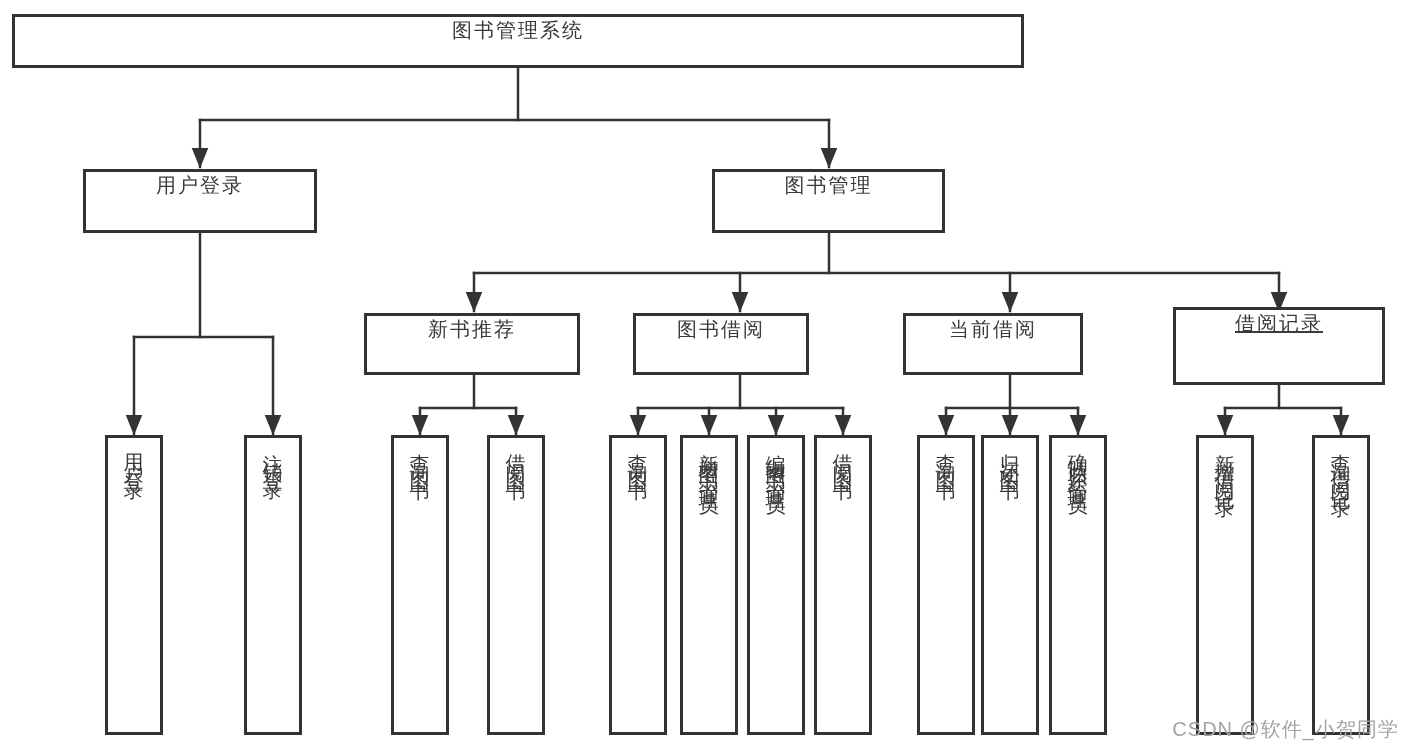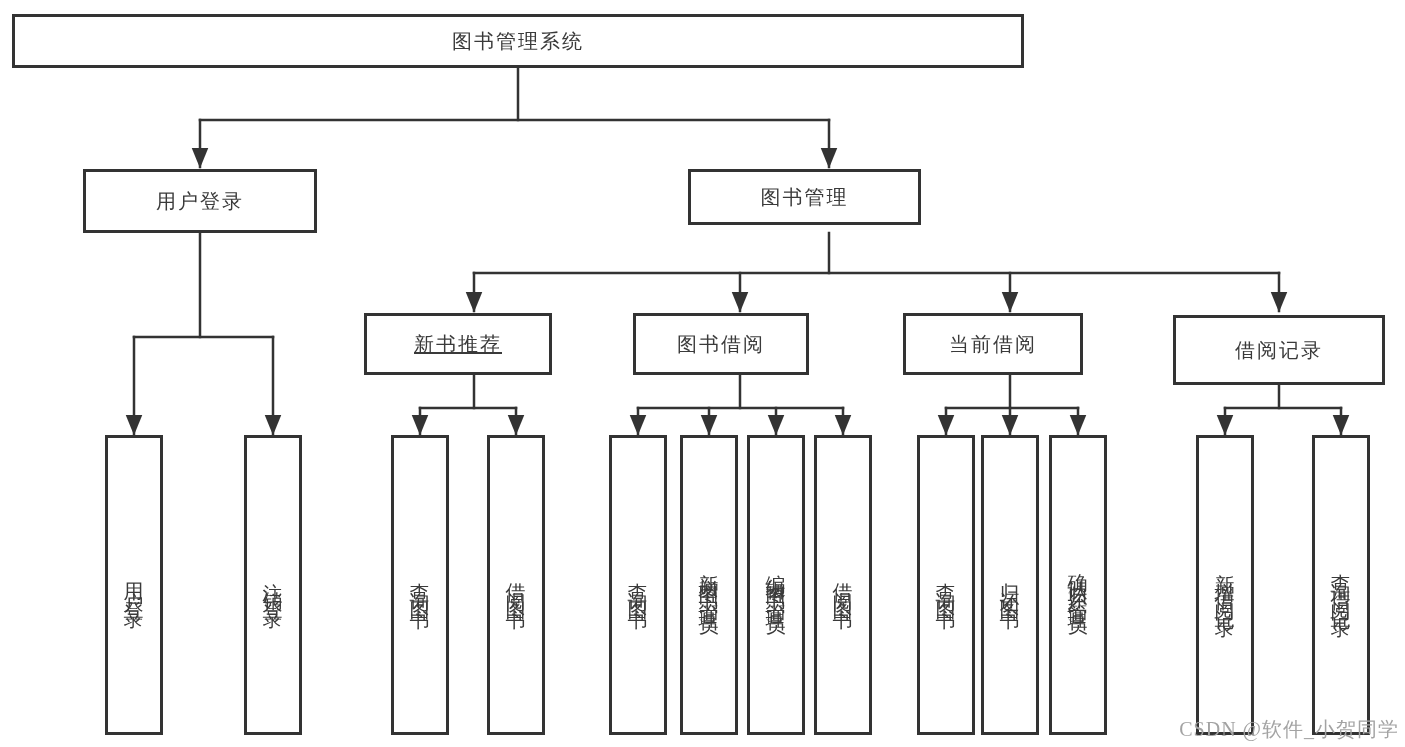--- a/index.html
+++ b/index.html
@@ -21,21 +21,20 @@
   }
   .edges { position: absolute; left: 0; top: 0; width: 1405px; height: 747px; }
   .edges path.e { stroke: var(--line); stroke-width: 2.5; fill: none; stroke-linecap: square; }
   .arrowhead { fill: var(--line); stroke: none; }
   .node {
     position: absolute;
     box-sizing: border-box;
     border: 3px solid var(--box-border);
     background: var(--box-fill);
     display: flex;
-    align-items: center;
     justify-content: center;
     color: var(--text);
   }
   .hnode { font-size: 20px; letter-spacing: 2px; white-space: nowrap; }
   .vtext {
     writing-mode: vertical-rl;
     text-orientation: mixed;
     font-size: 20px;
     letter-spacing: 9px;
     line-height: 1;
@@ -43,21 +42,20 @@
   }
   .vtext.xlong { letter-spacing: 6px; font-size: 20px; }
   .watermark {
     position: absolute;
     right: 6px;
     bottom: 4px;
     color: var(--watermark);
     font-size: 20px;
     letter-spacing: 1px;
     white-space: nowrap;
-    font-family: Liberation Serif, serif;
   }
 </style>
 </head>
 <body>
 
 <div class="canvas">
 
   <svg class="edges" viewBox="0 0 1405 747" xmlns="http://www.w3.org/2000/svg">
     <defs>
       <marker id="arrow" viewBox="0 0 10 8" markerWidth="9" markerHeight="8" refX="8.5" refY="4" orient="auto" markerUnits="strokeWidth">
@@ -106,34 +104,34 @@
     <path class="e" d="M1341 408 V434" marker-end="url(#arrow)"></path>
   </svg>
 
   <div class="node hnode" style="left:12px; top:14px; width:1012px; height:54px;">
     <span>图书管理系统</span>
   </div>
 
   <div class="node hnode" style="left:83px; top:169px; width:234px; height:64px;">
     <span>用户登录</span>
   </div>
-  <div class="node hnode" style="left:688px; top:169px; width:233px; height:56px;">
+  <div class="node hnode" style="left:712px; top:169px; width:233px; height:64px;">
     <span>图书管理</span>
   </div>
 
-  <div class="node hnode" style="left:364px; top:313px; width:188px; height:62px;text-decoration:underline;">
+  <div class="node hnode" style="left:364px; top:313px; width:216px; height:62px;">
     <span>新书推荐</span>
   </div>
   <div class="node hnode" style="left:633px; top:313px; width:176px; height:62px;">
     <span>图书借阅</span>
   </div>
   <div class="node hnode" style="left:903px; top:313px; width:180px; height:62px;">
     <span>当前借阅</span>
   </div>
-  <div class="node hnode" style="left:1173px; top:315px; width:212px; height:70px;">
+  <div class="node hnode" style="left:1173px; top:307px; width:212px; height:78px;text-decoration:underline;">
     <span>借阅记录</span>
   </div>
 
   <div class="node vnode" style="left:105px; top:435px; width:58px; height:300px;">
     <span class="vtext">用户登录</span>
   </div>
   <div class="node vnode" style="left:244px; top:435px; width:58px; height:300px;">
     <span class="vtext">注销登录</span>
   </div>
 

